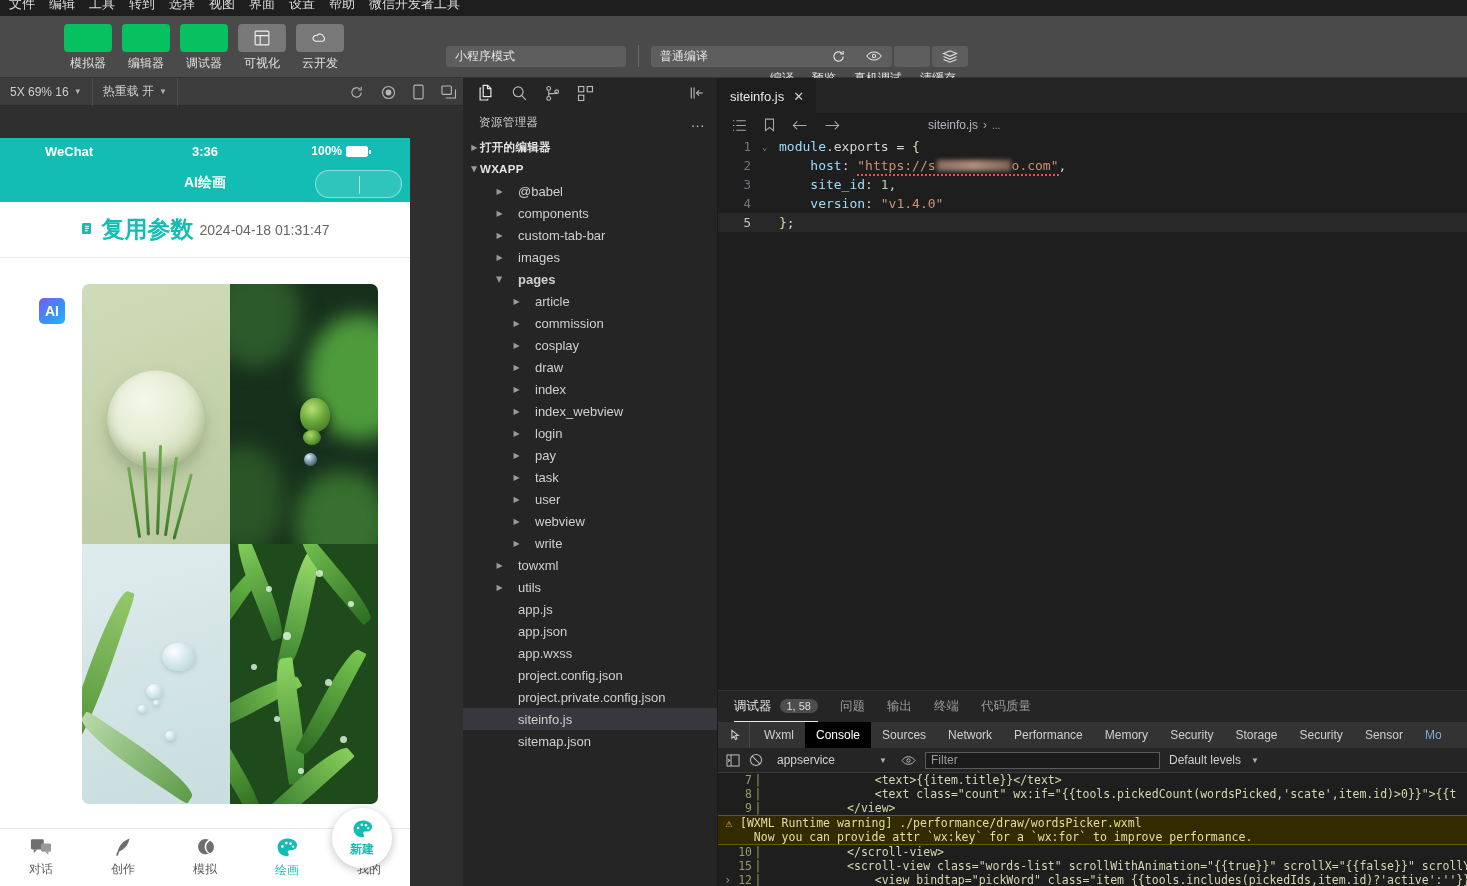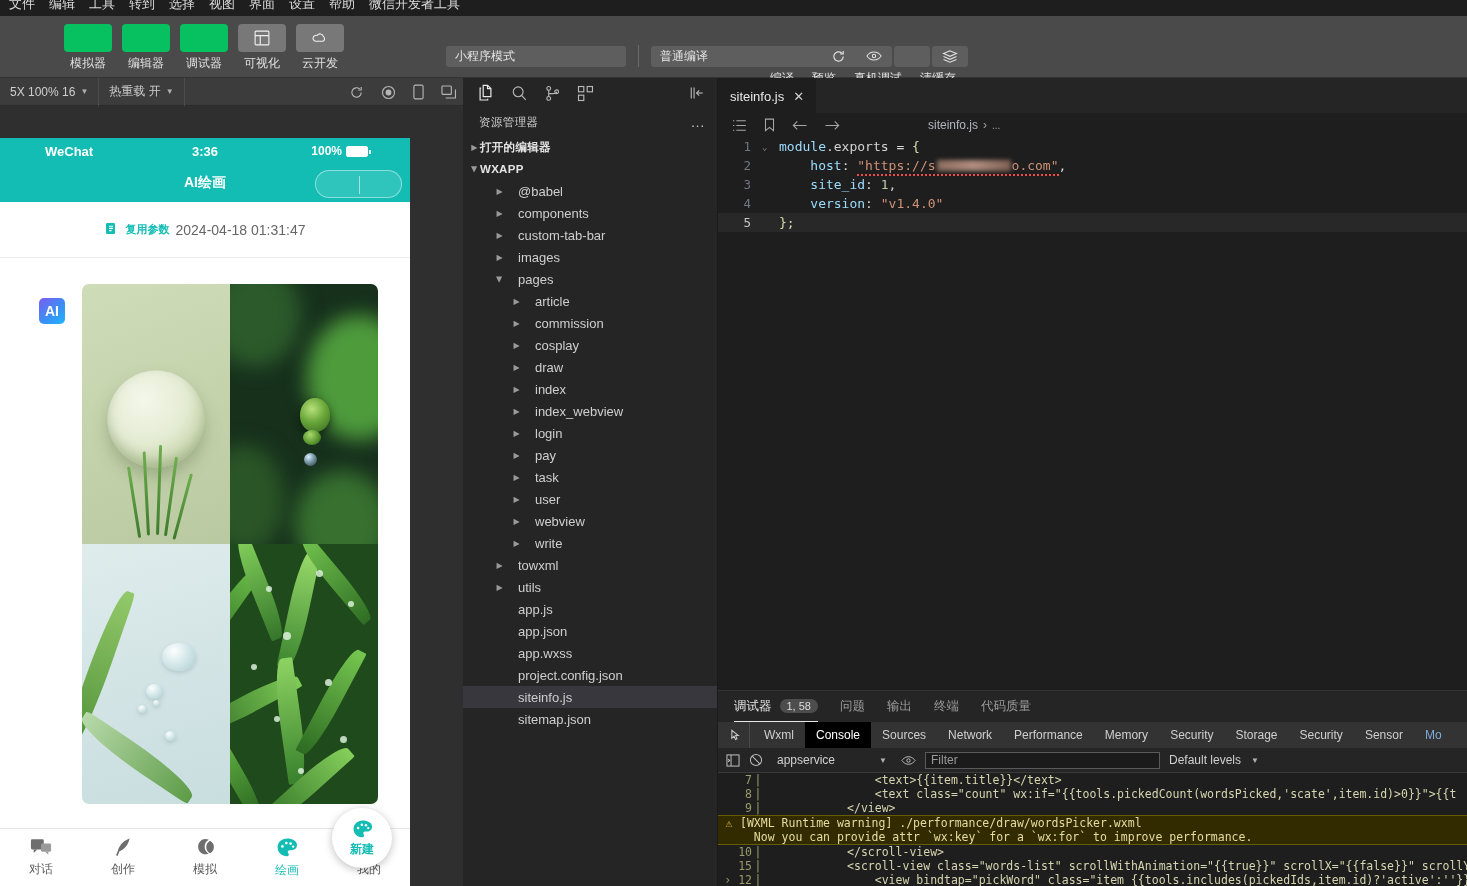--- a/index.html
+++ b/index.html
@@ -122,21 +122,21 @@
     background: rgba(255,255,255,0.12);
   }
   .capsule::after {
     content: ""; position: absolute; left: 50%; top: 5px;
     width: 1px; height: 18px; background: rgba(255,255,255,0.55);
   }
   .reuse-row {
     height: 55px; display: flex; align-items: center; justify-content: center;
     gap: 6px; background: #fff;
   }
-  .reuse-label { color: #13bdb4; font-size: 11px; font-weight: bold; }
+  .reuse-label { color: #13bdb4; font-size: 23px; font-weight: bold; }
   .reuse-time { color: #666; font-size: 14px; }
   .page-body {
     position: relative; background: #fff; height: 629px;
     border-top: 1px solid #ececec;
   }
   .ai-badge {
     position: absolute; left: 39px; top: 40px; width: 26px; height: 26px;
     border-radius: 5px; color: #fff; font-size: 14px; font-weight: bold;
     display: flex; align-items: center; justify-content: center;
     background: linear-gradient(140deg, #7b5cf0 0%, #3b8ef5 55%, #1fb6ff 100%);
@@ -432,21 +432,21 @@
     <div class="tb-sublabels" id="tb-sublabels">
         <span>编译</span>
         <span>预览</span>
         <span>真机调试</span>
         <span>清缓存</span>
       </div>
   </div>
 
   <div class="subbar">
     <div class="sub-seg">
-      <span>5X 100% 16</span>
+      <span>5X 69% 16</span>
       <span class="caret">▼</span>
     </div>
     <div class="sub-seg">
       <span>热重载 开</span>
       <span class="caret">▼</span>
     </div>
     <div class="sub-icons">
       <span>
         <svg width="15" height="15" viewBox="0 0 16 16" fill="none" stroke="#b6b6b6" stroke-width="1.2">
           <path d="M13 8a5 5 0 1 1-1.6-3.7"></path>
@@ -695,21 +695,21 @@
           <div class="trow" style="padding-left: 31px;">
             <span class="arrow">▶</span>
             <span style="margin-left: 13px;">custom-tab-bar</span>
           </div>
           <div class="trow" style="padding-left: 31px;">
             <span class="arrow">▶</span>
             <span style="margin-left: 13px;">images</span>
           </div>
           <div class="trow" style="padding-left: 31px;">
             <span class="arrow down">▶</span>
-            <span style="margin-left: 13px;">pages</span>
+            <span style="margin-left: 13px; font-weight: bold;">pages</span>
           </div>
           <div class="trow" style="padding-left: 48px;">
             <span class="arrow">▶</span>
             <span style="margin-left: 13px;">article</span>
           </div>
           <div class="trow" style="padding-left: 48px;">
             <span class="arrow">▶</span>
             <span style="margin-left: 13px;">commission</span>
           </div>
           <div class="trow" style="padding-left: 48px;">
@@ -768,20 +768,24 @@
             <span class="arrow blank">▶</span>
             <span style="margin-left: 13px;">app.json</span>
           </div>
           <div class="trow" style="padding-left: 31px;">
             <span class="arrow blank">▶</span>
             <span style="margin-left: 13px;">app.wxss</span>
           </div>
           <div class="trow" style="padding-left: 31px;">
             <span class="arrow blank">▶</span>
             <span style="margin-left: 13px;">project.config.json</span>
+          </div>
+          <div class="trow" style="padding-left: 31px;">
+            <span class="arrow blank">▶</span>
+            <span style="margin-left: 13px;">project.private.config.json</span>
           </div>
           <div class="trow sel" style="padding-left: 31px;">
             <span class="arrow blank">▶</span>
             <span style="margin-left: 13px;">siteinfo.js</span>
           </div>
           <div class="trow" style="padding-left: 31px;">
             <span class="arrow blank">▶</span>
             <span style="margin-left: 13px;">sitemap.json</span>
           </div>
         </div>

